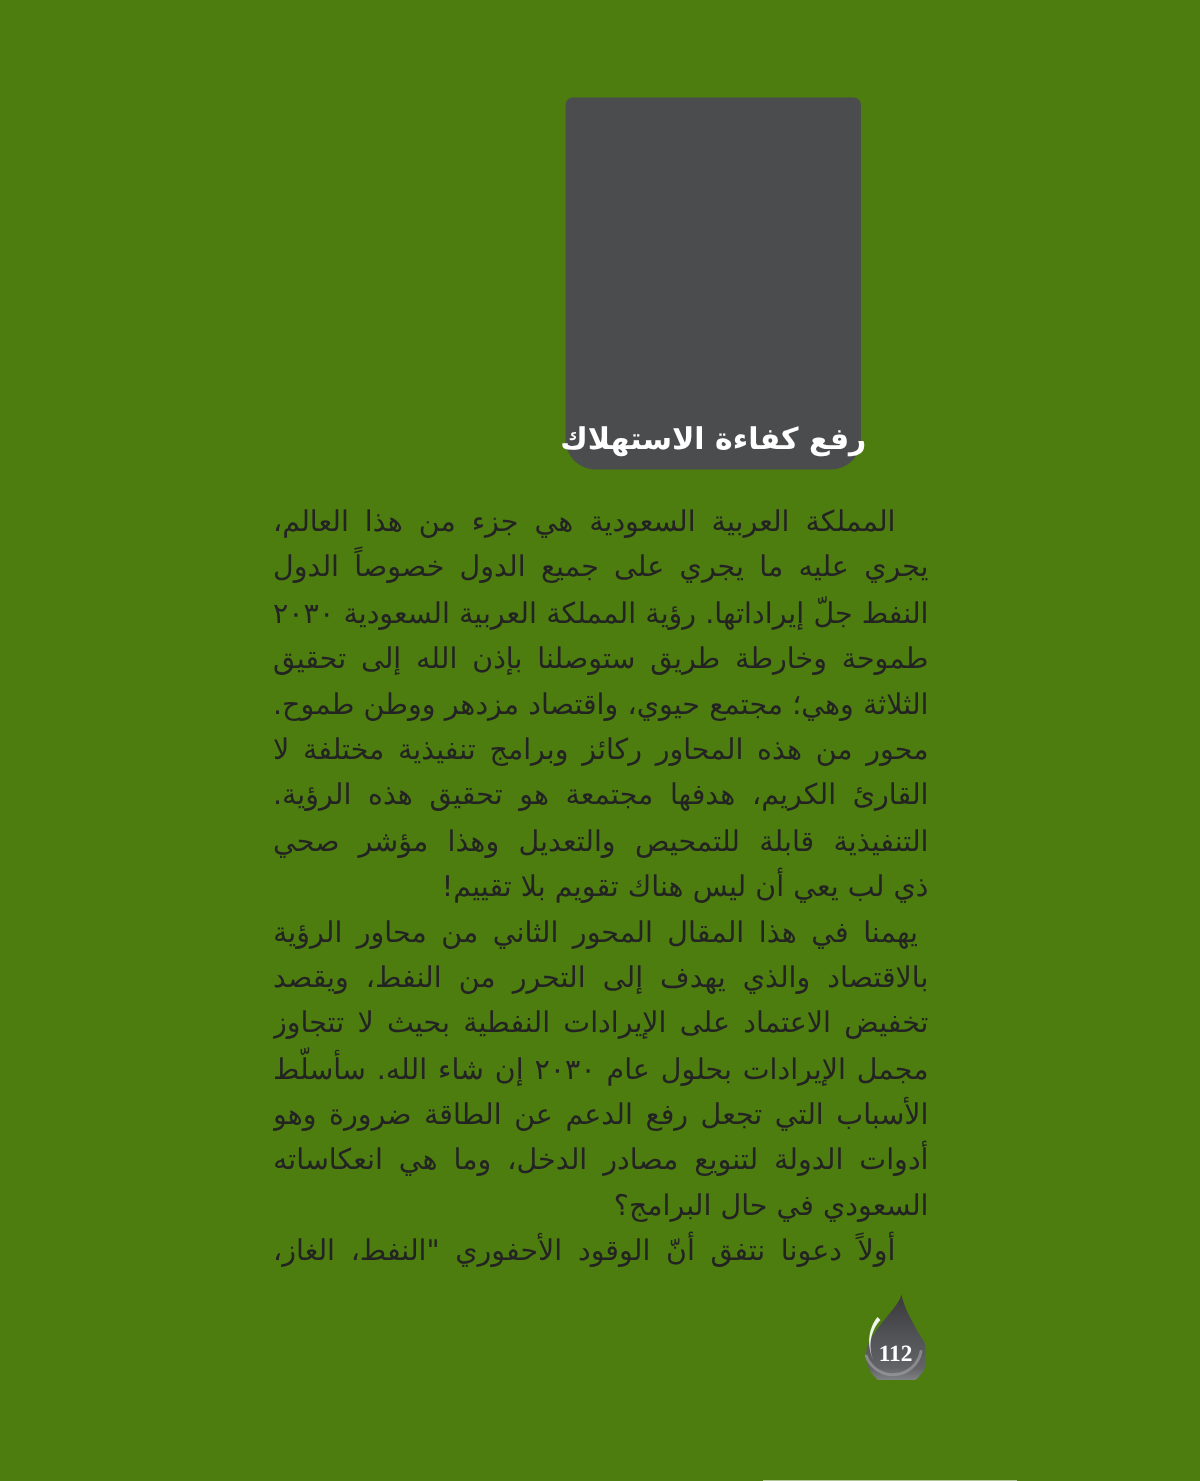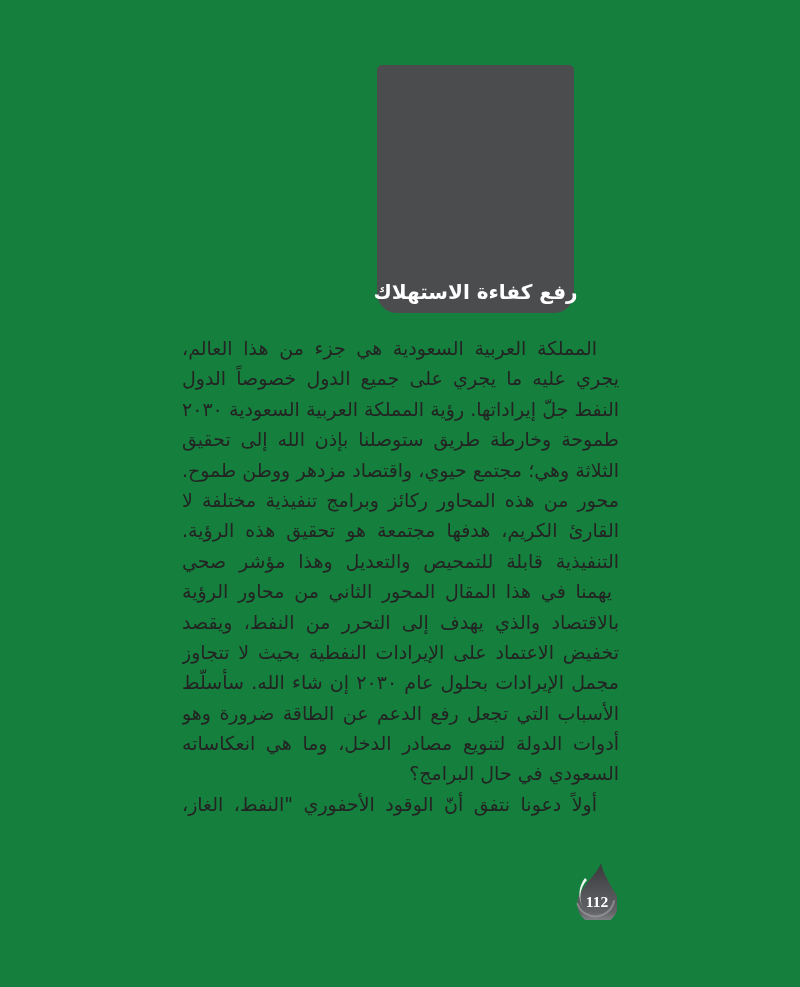--- a/index.html
+++ b/index.html
@@ -1,17 +1,17 @@
 <!DOCTYPE html>
 <html lang="ar"><head>
 <meta charset="utf-8">
 <style>
   html,body{margin:0;padding:0;background:#ffffff;}
   .page{
-    position:relative;width:800px;height:987px;background:#15803d;overflow:hidden;
+    position:relative;width:800px;height:987px;background:#4d7c0f;overflow:hidden;
     font-family:"DejaVu Sans",sans-serif;
   }
   
   .title-box{
     position:absolute;left:377px;top:65px;width:197px;height:248px;
     background:#4b4c4e;border-radius:5px 5px 20px 20px;
     display:flex;align-items:flex-end;justify-content:center;
     box-sizing:border-box;padding-bottom:11px;
   }
   .title-box .title{
@@ -44,20 +44,21 @@
 
   <div class="body-col">
     <div class="l j ind">المملكة العربية السعودية هي جزء من هذا العالم، واقتصادها</div>
     <div class="l j">يجري عليه ما يجري على جميع الدول خصوصاً الدول التي يشكّل</div>
     <div class="l j">النفط جلّ إيراداتها. رؤية المملكة العربية السعودية ٢٠٣٠ هي رؤية</div>
     <div class="l j">طموحة وخارطة طريق ستوصلنا بإذن الله إلى تحقيق محاورها</div>
     <div class="l j">الثلاثة وهي؛ مجتمع حيوي، واقتصاد مزدهر ووطن طموح. لكل</div>
     <div class="l j">محور من هذه المحاور ركائز وبرامج تنفيذية مختلفة لا تخفى على</div>
     <div class="l j">القارئ الكريم، هدفها مجتمعة هو تحقيق هذه الرؤية. هذه البرامج</div>
     <div class="l j">التنفيذية قابلة للتمحيص والتعديل وهذا مؤشر صحي وإيجابي، فكل</div>
+    <div class="l end">ذي لب يعي أن ليس هناك تقويم بلا تقييم!</div>
 
     <div class="l j ind2">يهمنا في هذا المقال المحور الثاني من محاور الرؤية والمتعلق</div>
     <div class="l j">بالاقتصاد والذي يهدف إلى التحرر من النفط، ويقصد بذلك</div>
     <div class="l j">تخفيض الاعتماد على الإيرادات النفطية بحيث لا تتجاوز ٥٠٪ من</div>
     <div class="l j">مجمل الإيرادات بحلول عام ٢٠٣٠ إن شاء الله. سأسلّط الضوء على</div>
     <div class="l j">الأسباب التي تجعل رفع الدعم عن الطاقة ضرورة وهو بلا شك أحد</div>
     <div class="l j">أدوات الدولة لتنويع مصادر الدخل، وما هي انعكاساته على المواطن</div>
     <div class="l end">السعودي في حال البرامج؟</div>
 
     <div class="l j ind">أولاً دعونا نتفق أنّ الوقود الأحفوري "النفط، الغاز، الفحم"</div>

